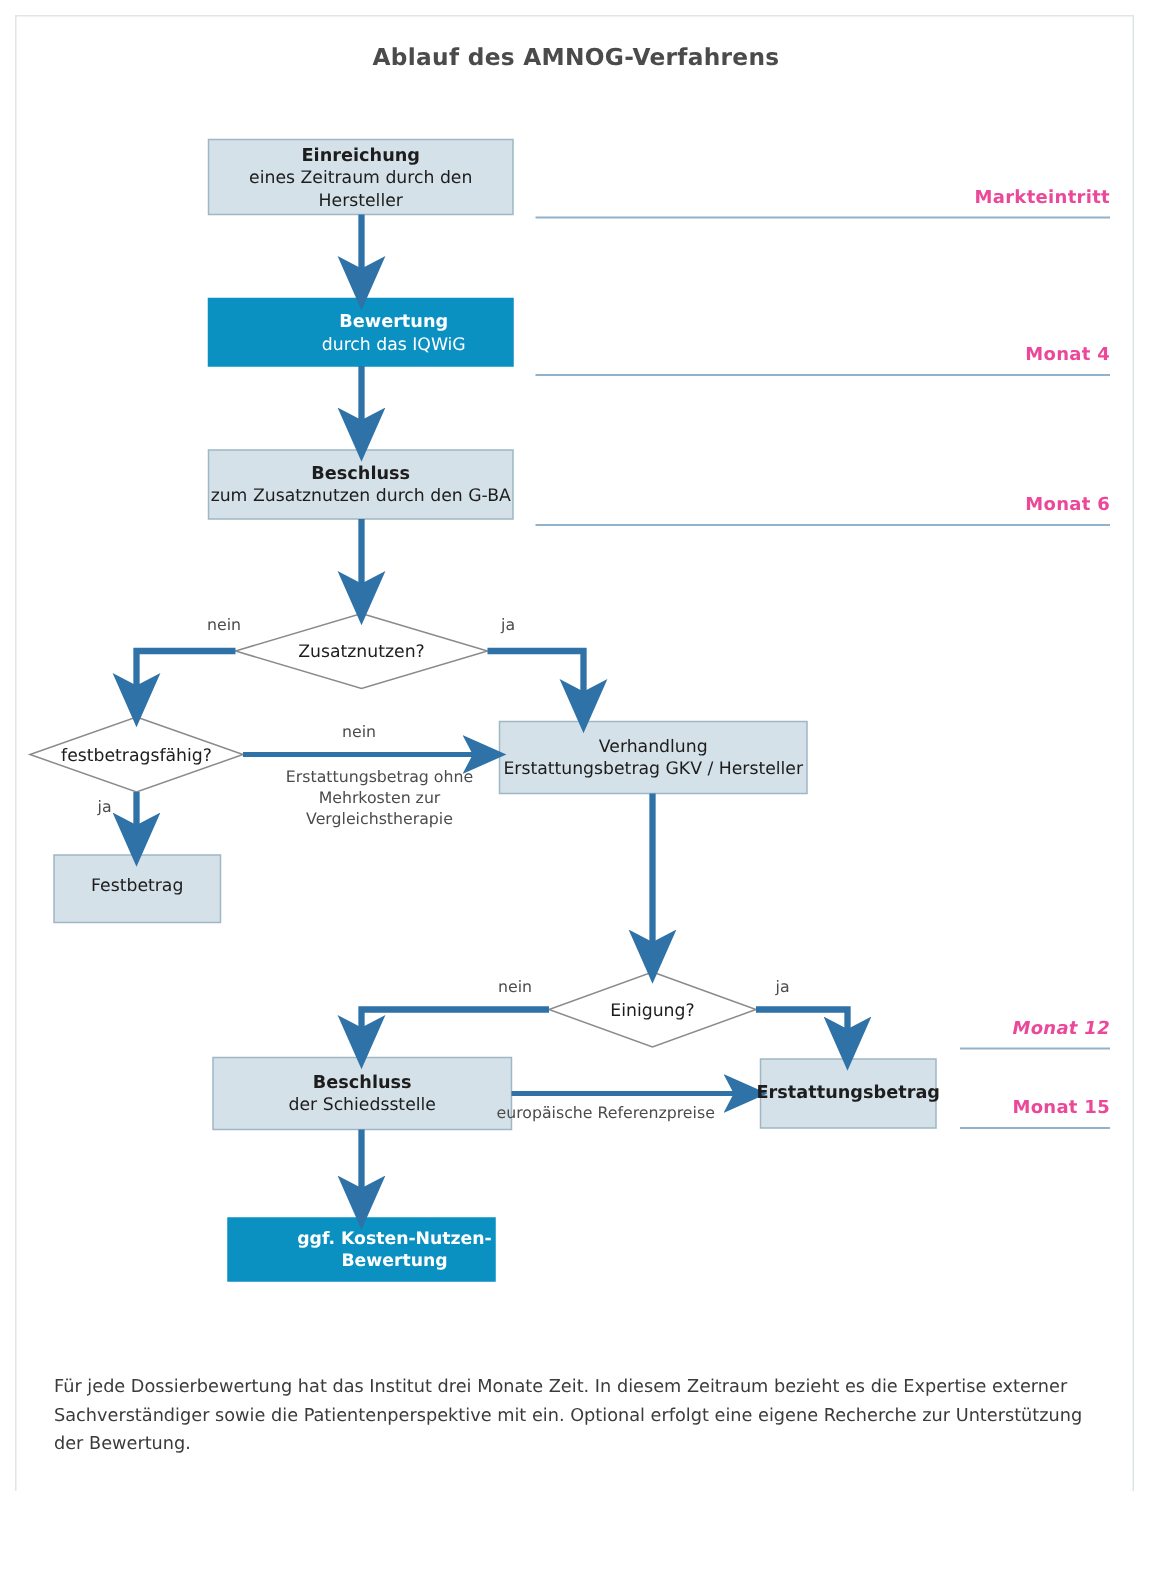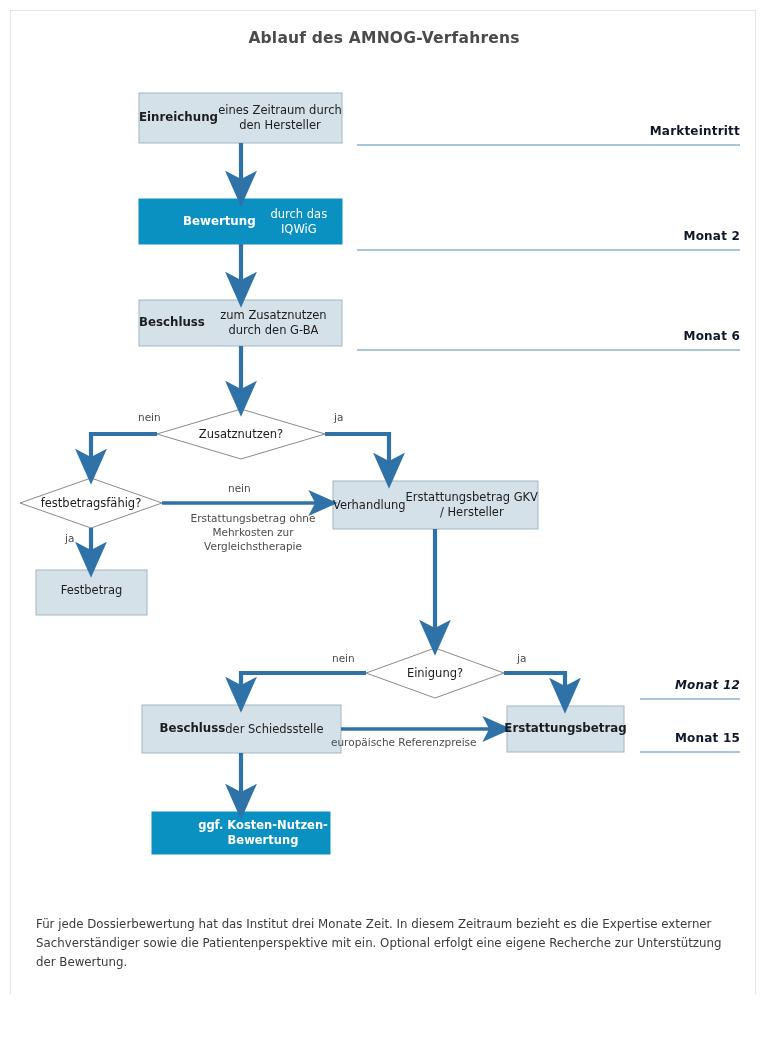--- a/index.html
+++ b/index.html
@@ -33,21 +33,21 @@
     letter-spacing:.2px;
   }
   svg#chart{
     position:absolute;left:0;top:0;
     width:768px;height:1050px;
   }
   .boxlabel{
     position:absolute;
     box-sizing:border-box;
     display:flex;
-    flex-direction:row;
+    flex-direction:column;
     align-items:center;
     justify-content:center;
     text-align:center;
     line-height:1.28;
     color:#1d1d1d;
     font-size:11.5px;
   }
   .boxlabel .bold{font-weight:bold;font-size:11.8px;}
   .boxlabel.onteal{color:#ffffff;padding-left:44px;}
   .boxlabel.onteal .bold{color:#ffffff;}
@@ -62,21 +62,21 @@
     font-size:10.5px;
     color:#4b4b4b;
     white-space:nowrap;
   }
   .edgelabel.multiline{white-space:normal;text-align:center;line-height:1.34;}
   .milestone{
     position:absolute;
     text-align:right;
     font-size:12px;
     font-weight:bold;
-    color:#0f172a;
+    color:#ec4899;
     letter-spacing:.2px;
   }
   #caption{
     position:absolute;
     left:36px;top:915px;width:704px;
     font-size:11.8px;
     color:#3b3b3b;
     line-height:1.62;
   }
   #credit{
@@ -213,20 +213,20 @@
   <div class="edgelabel" style="left:65px;top:532px;">ja</div>
 
   <div class="edgelabel multiline" style="left:178px;top:511px;width:150px;">Erstattungsbetrag ohne Mehrkosten zur Vergleichstherapie</div>
 
   <div class="edgelabel" style="left:332px;top:652px;">nein</div>
   <div class="edgelabel" style="left:517px;top:652px;">ja</div>
 
   <div class="edgelabel" style="left:331px;top:736px;">europäische Referenzpreise</div>
 
   <div class="milestone" style="left:440px;top:124px;width:300px;">Markteintritt</div>
-  <div class="milestone" style="left:440px;top:229px;width:300px;">Monat 2</div>
+  <div class="milestone" style="left:440px;top:229px;width:300px;">Monat 4</div>
   <div class="milestone" style="left:440px;top:329px;width:300px;">Monat 6</div>
   <div class="milestone" style="left:540px;top:678px;width:200px;font-style:italic;">Monat 12</div>
   <div class="milestone" style="left:540px;top:731px;width:200px;">Monat 15</div>
 
   <div id="caption">Für jede Dossierbewertung hat das Institut drei Monate Zeit. In diesem Zeitraum bezieht es die Expertise externer Sachverständiger sowie die Patientenperspektive mit ein. Optional erfolgt eine eigene Recherche zur Unterstützung der Bewertung.</div>
   <div id="credit">IQWiG 2017</div>
 </div>
 
 </body></html>

